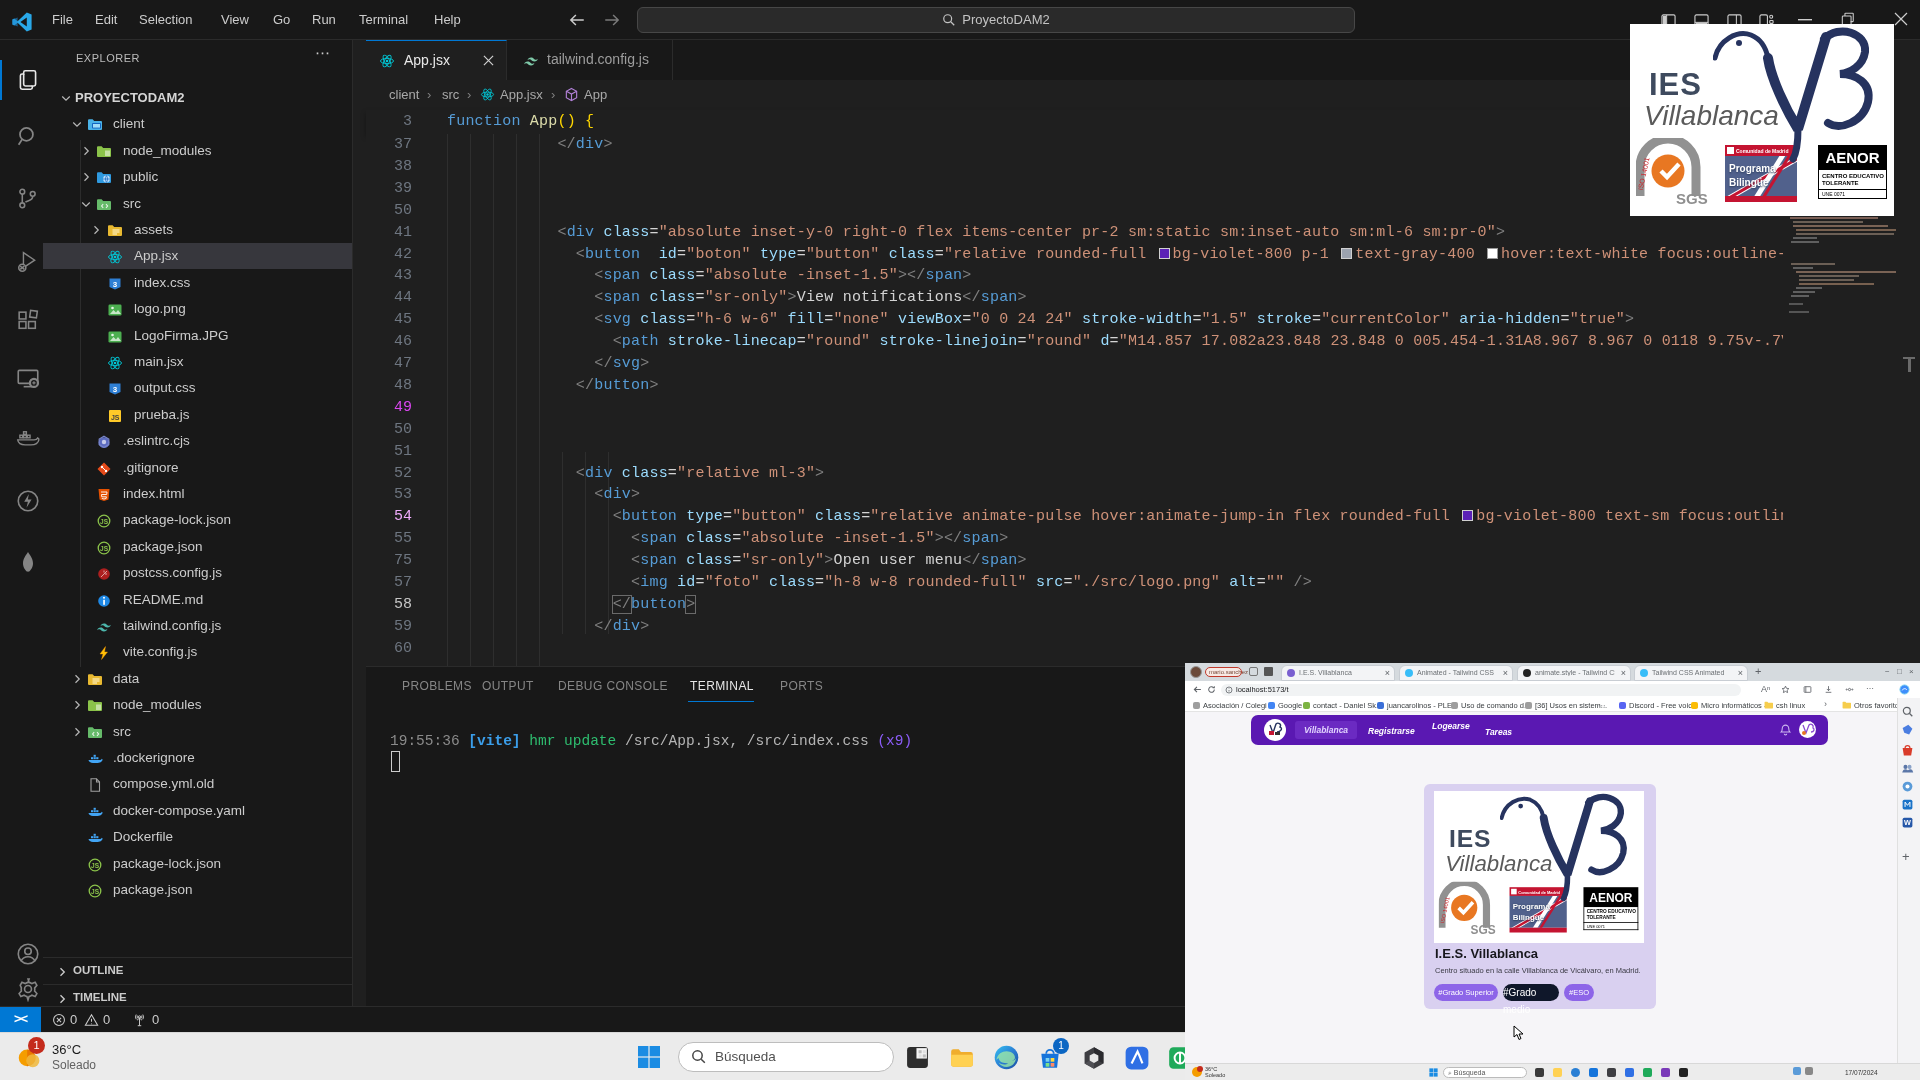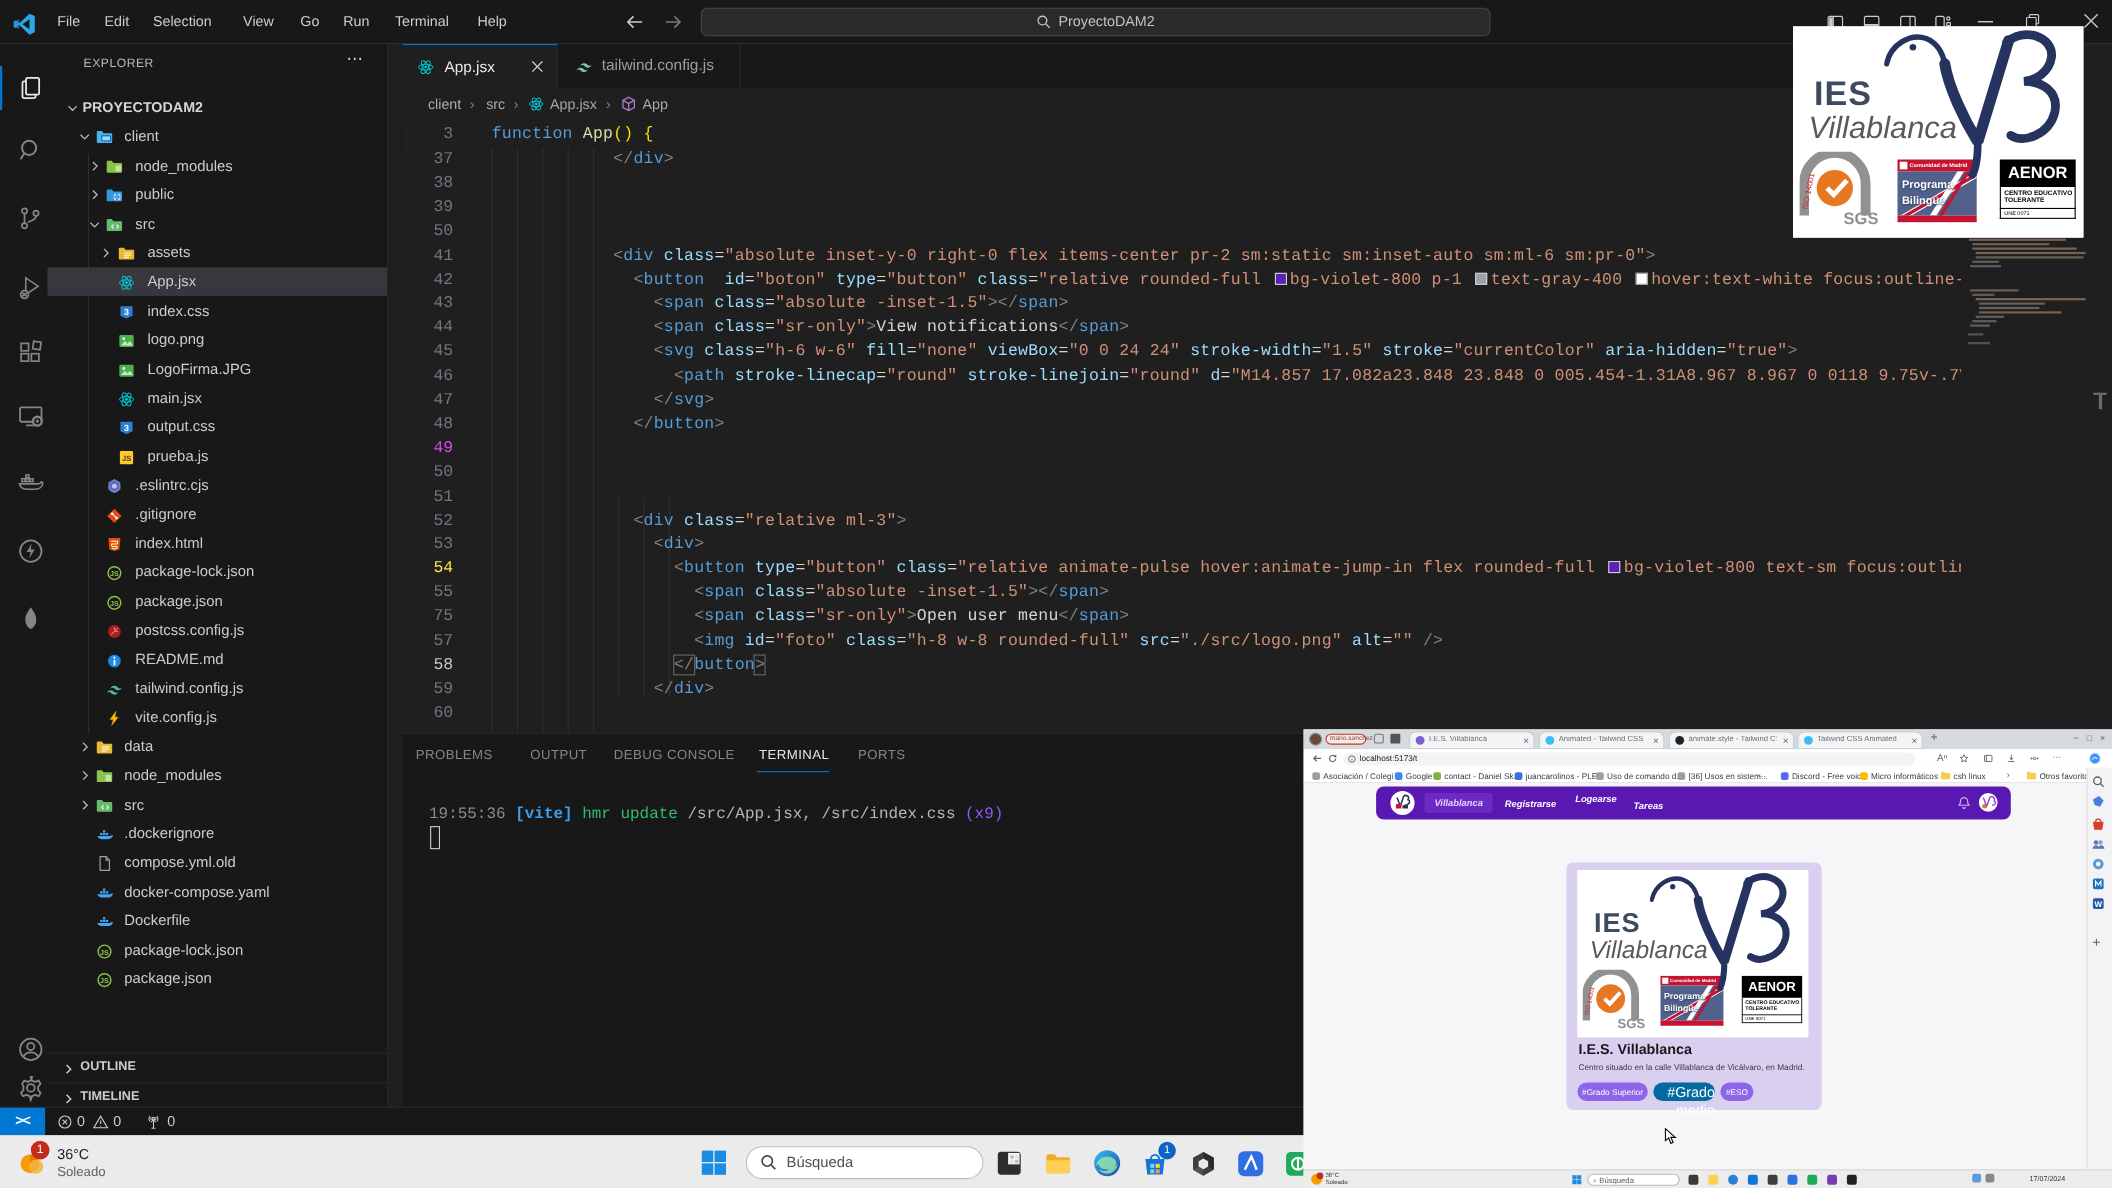--- a/index.html
+++ b/index.html
@@ -550,21 +550,21 @@
 <div class="cl" style="top:219.0px">                <span class="p">&lt;/</span><span class="t">svg</span><span class="p">&gt;</span></div>
 <div class="lnum" style="left:0;top:240.9px;color:#6e7681">48</div>
 <div class="cl" style="top:240.9px">              <span class="p">&lt;/</span><span class="t">button</span><span class="p">&gt;</span></div>
 <div class="lnum" style="left:0;top:262.8px;color:#d946ef">49</div>
 <div class="lnum" style="left:0;top:284.7px;color:#6e7681">50</div>
 <div class="lnum" style="left:0;top:306.6px;color:#6e7681">51</div>
 <div class="lnum" style="left:0;top:328.5px;color:#6e7681">52</div>
 <div class="cl" style="top:328.5px">              <span class="p">&lt;</span><span class="t">div</span> <span class="a">class</span><span class="w">=</span><span class="q">"relative ml-3"</span><span class="p">&gt;</span></div>
 <div class="lnum" style="left:0;top:350.4px;color:#6e7681">53</div>
 <div class="cl" style="top:350.4px">                <span class="p">&lt;</span><span class="t">div</span><span class="p">&gt;</span></div>
-<div class="lnum" style="left:0;top:372.3px;color:#fde047">54</div>
+<div class="lnum" style="left:0;top:372.3px;color:#f0abfc">54</div>
 <div class="cl" style="top:372.3px">                  <span class="p">&lt;</span><span class="t">button</span> <span class="a">type</span><span class="w">=</span><span class="q">"button"</span> <span class="a">class</span><span class="w">=</span><span class="q">"relative animate-pulse hover:animate-jump-in flex rounded-full </span><i class="sq" style="background:#5b21b6;border-color:#d0d0d0"></i><span class="q">bg-violet-800 text-sm focus:outline-none focus:ring-2 focus:ring-white"</span></div>
 <div class="lnum" style="left:0;top:394.2px;color:#6e7681">55</div>
 <div class="cl" style="top:394.2px">                    <span class="p">&lt;</span><span class="t">span</span> <span class="a">class</span><span class="w">=</span><span class="q">"absolute -inset-1.5"</span><span class="p">&gt;</span><span class="p">&lt;/</span><span class="t">span</span><span class="p">&gt;</span></div>
 <div class="lnum" style="left:0;top:416.1px;color:#6e7681">75</div>
 <div class="cl" style="top:416.1px">                    <span class="p">&lt;</span><span class="t">span</span> <span class="a">class</span><span class="w">=</span><span class="q">"sr-only"</span><span class="p">&gt;</span><span class="w">Open user menu</span><span class="p">&lt;/</span><span class="t">span</span><span class="p">&gt;</span></div>
 <div class="lnum" style="left:0;top:438.0px;color:#6e7681">57</div>
 <div class="cl" style="top:438.0px">                    <span class="p">&lt;</span><span class="t">img</span> <span class="a">id</span><span class="w">=</span><span class="q">"foto"</span> <span class="a">class</span><span class="w">=</span><span class="q">"h-8 w-8 rounded-full"</span> <span class="a">src</span><span class="w">=</span><span class="q">"./src/logo.png"</span> <span class="a">alt</span><span class="w">=</span><span class="q">""</span> <span class="p">/&gt;</span></div>
 <div class="lnum" style="left:0;top:459.9px;color:#c6c6c6">58</div>
 <div class="cl" style="top:459.9px">                  <span style="outline:1px solid #6a6a6a"><span class="p">&lt;/</span></span><span class="t">button</span><span style="outline:1px solid #6a6a6a"><span class="p">&gt;</span></span></div>
 <div class="lnum" style="left:0;top:481.8px;color:#6e7681">59</div>
@@ -591,21 +591,21 @@
 <div class="abs" style="left:8px;top:255px;width:18px;height:2px;background:#5f5f5f"></div>
 <div class="abs" style="left:6px;top:263px;width:14px;height:2px;background:#555555"></div>
 <div class="abs" style="left:6px;top:271px;width:20px;height:2px;background:#555555"></div>
 </div>
 <div id="scrollzone">
 <div class="abs" style="left:3px;top:317px;width:12px;height:2px;background:#6a6a6a"></div>
 <div class="abs" style="left:8px;top:319px;width:3px;height:13px;background:#6a6a6a"></div>
 </div>
 
 <div id="panel">
-<div class="ptab" style="left:12px">PROBLEMS</div>
+<div class="ptab" style="left:36px">PROBLEMS</div>
 <div class="ptab" style="left:116px">OUTPUT</div>
 <div class="ptab" style="left:192px">DEBUG CONSOLE</div>
 <div class="ptab" style="left:324px;color:#e7e7e7">TERMINAL</div>
 <div class="abs" style="left:322px;top:34px;width:66px;height:1px;background:#0078d4"></div>
 <div class="ptab" style="left:414px">PORTS</div>
 <div class="term abs" style="left:24px;top:66px"><span style="color:#8a8a8a">19:55:36 </span><span style="color:#3b9eea;font-weight:bold">[vite]</span><span style="color:#2ebd6f"> hmr update </span><span style="color:#b5b5b5">/src/App.jsx, /src/index.css </span><span style="color:#8b5cf6">(x9)</span></div>
 <div class="abs" style="left:25px;top:84px;width:9px;height:21px;border:1px solid #cccccc"></div>
 </div>
 
 <div id="statusbar">
@@ -927,21 +927,21 @@
 <div style="position:absolute;left:0;top:0;width:69px;height:25px;background:#000000;color:#ffffff;font-size:15px;font-weight:bold;text-align:center;line-height:25px;letter-spacing:0px;font-family:'Liberation Sans'">AENOR</div>
 <div style="position:absolute;left:0;top:25px;width:69px;height:20px;border:1.5px solid #000;border-top:none;font-size:6px;font-weight:bold;color:#000;padding:2.5px 0 0 3px;line-height:7.5px;white-space:nowrap">CENTRO EDUCATIVO<br>TOLERANTE</div>
 <div style="position:absolute;left:0;top:45px;width:69px;height:9px;border:1.5px solid #000;border-top:none;font-size:5px;color:#000;padding:1px 0 0 3px">UNE 0071</div>
 </div>
 </div>
           </div>
 </div>
 <div style="position:absolute;left:11px;top:162px;font-size:13px;font-weight:bold;color:#17171c">I.E.S. Villablanca</div>
 <div style="position:absolute;left:11px;top:182px;font-size:7.5px;color:#3a3a44;white-space:nowrap">Centro situado en la calle Villablanca de Vicálvaro, en Madrid.</div>
 <div style="position:absolute;left:10px;top:200px;width:64px;height:17px;background:#8d65e8;border-radius:9px;color:#fff;font-size:7.5px;text-align:center;line-height:17px">#Grado Superior</div>
-<div style="position:absolute;left:79px;top:200px;width:56px;height:17px;background:#0369a1;border-radius:9px;color:#fff;font-size:13px;text-align:right;line-height:17px">#Grado medio</div>
+<div style="position:absolute;left:79px;top:200px;width:56px;height:17px;background:#0f172a;border-radius:9px;color:#fff;font-size:10px;text-align:left;line-height:17px">#Grado medio</div>
 <div style="position:absolute;left:140px;top:200px;width:30px;height:17px;background:#8d65e8;border-radius:9px;color:#fff;font-size:7.5px;text-align:center;line-height:17px">#ESO</div>
 </div>
 <div style="position:absolute;left:0;top:400px;width:735px;height:17px;background:#ececec;border-top:1px solid #d8d8d8">
 <span style="position:absolute;left:7px;top:3px;width:10px;height:10px;background:#f59d00;border-radius:50%"></span>
 <span style="position:absolute;left:12px;top:2px;width:6px;height:6px;background:#c42b1c;border-radius:50%"></span>
 <span style="position:absolute;left:20px;top:2px;font-size:5.5px;color:#333;line-height:6px">36°C<br>Soleado</span>
 <svg style="position:absolute;left:244px;top:4px" width="9" height="9" viewBox="0 0 24 24">
           <rect x="1" y="1" width="10.4" height="10.4" fill="#1b8ce3"></rect>
           <rect x="12.6" y="1" width="10.4" height="10.4" fill="#1b8ce3"></rect>
           <rect x="1" y="12.6" width="10.4" height="10.4" fill="#1b8ce3"></rect>

